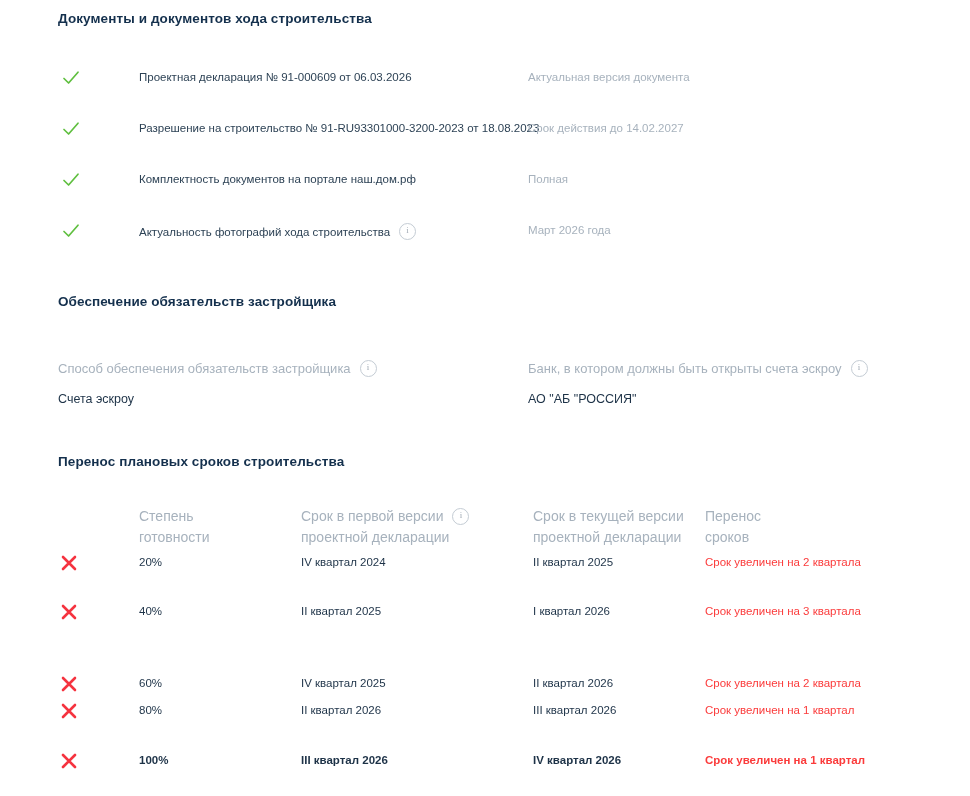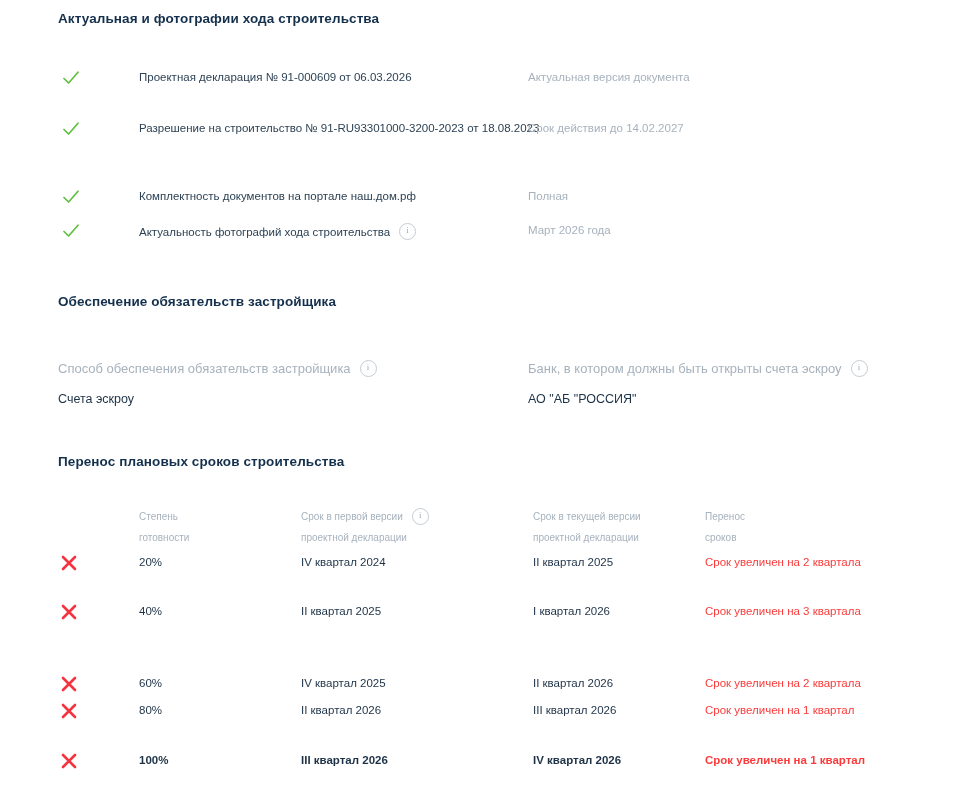--- a/index.html
+++ b/index.html
@@ -119,21 +119,21 @@
   
   .table {
     position: absolute;
     top: 0;
     left: 0;
     width: 970px;
   }
   .th {
     position: absolute;
     top: 506px;
-    font-size: 10px;
+    font-size: 14px;
     color: #a7b2bd;
     line-height: 21px;
     white-space: nowrap;
   }
   .th .line2 { display: block; }
 
   .col-0 { left: 139px; }
   .col-1 { left: 301px; }
   .col-2 { left: 533px; }
   .col-3 { left: 705px; }
@@ -161,42 +161,42 @@
     white-space: nowrap;
   }
   .cell.delay { color: #fb3b3b; }
   .trow.bold .cell { font-weight: bold; }
 </style>
 </head>
 <body>
 
 <div class="page">
 
-  <div class="section-title" id="title-docs">Актуальная и фотографии хода строительства</div>
+  <div class="section-title" id="title-docs">Документы и документов хода строительства</div>
 
   <div id="documents-list">
       <div class="check-row" style="top: 68px;">
         <div class="check-icon">
           <svg width="20" height="20" viewBox="0 0 20 20" aria-hidden="true">
             <path d="M3 10.5 L7.6 15 L17 4.2" fill="none" stroke="#5fbf3f" stroke-width="1.7" stroke-linecap="round" stroke-linejoin="round"></path>
           </svg>
         </div>
         <div class="check-label">Проектная декларация № 91-000609 от 06.03.2026</div>
         <div class="check-value">Актуальная версия документа</div>
       </div>
       <div class="check-row" style="top: 119px;">
         <div class="check-icon">
           <svg width="20" height="20" viewBox="0 0 20 20" aria-hidden="true">
             <path d="M3 10.5 L7.6 15 L17 4.2" fill="none" stroke="#5fbf3f" stroke-width="1.7" stroke-linecap="round" stroke-linejoin="round"></path>
           </svg>
         </div>
         <div class="check-label">Разрешение на строительство № 91-RU93301000-3200-2023 от 18.08.2023</div>
         <div class="check-value">Срок действия до 14.02.2027</div>
       </div>
-      <div class="check-row" style="top: 170px; margin-top: 17px;">
+      <div class="check-row" style="top: 170px;">
         <div class="check-icon">
           <svg width="20" height="20" viewBox="0 0 20 20" aria-hidden="true">
             <path d="M3 10.5 L7.6 15 L17 4.2" fill="none" stroke="#5fbf3f" stroke-width="1.7" stroke-linecap="round" stroke-linejoin="round"></path>
           </svg>
         </div>
         <div class="check-label">Комплектность документов на портале наш.дом.рф</div>
         <div class="check-value">Полная</div>
       </div>
       <div class="check-row" style="top: 221px;">
         <div class="check-icon">

